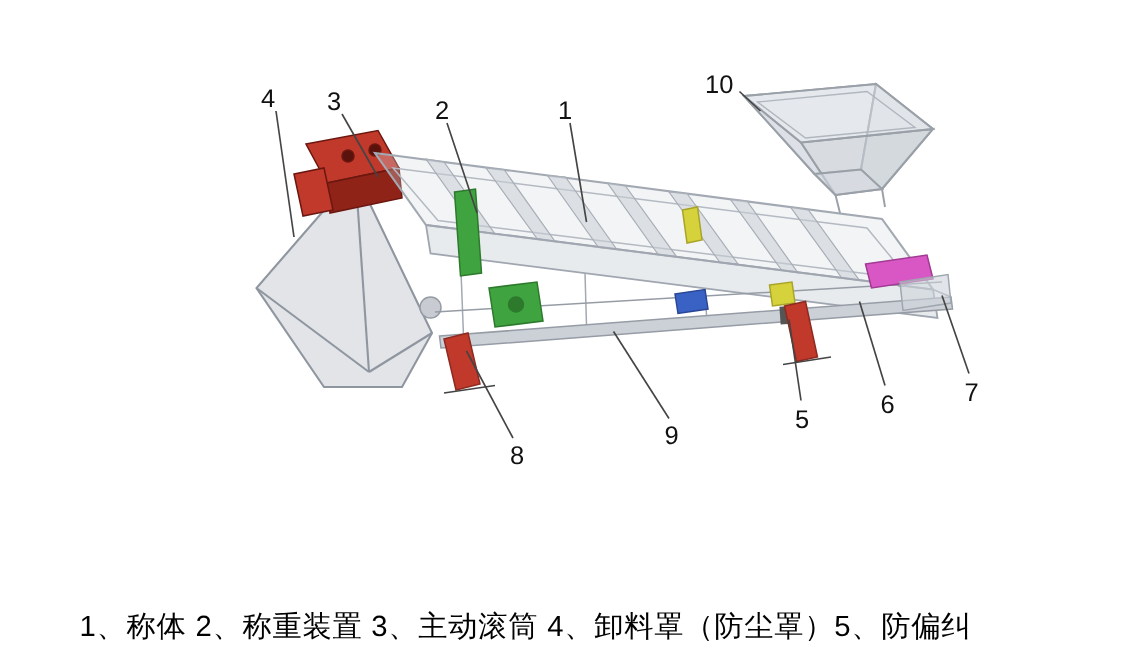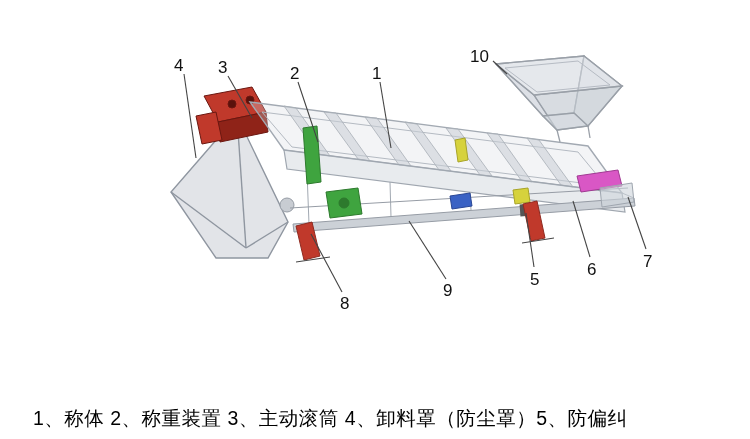--- a/index.html
+++ b/index.html
@@ -10,21 +10,21 @@
   #stage{position:absolute;left:0;top:0;width:750px;height:439px;}
   svg text.part-num{
     font-family:"Liberation Sans","DejaVu Sans",sans-serif;
     font-size:17px;fill:#111111;
   }
   #caption{
     position:absolute;left:33px;top:326px;width:690px;
     font-size:19.5px;line-height:37px;color:#000000;
     letter-spacing:0.5px;white-space:pre-wrap;
   }
-  .cap-line{height:37px;}
+  .cap-line{height:37px;margin-left:20px;}
 </style>
 </head>
 <body>
 
 <div id="stage">
 
   <svg width="750" height="330" viewBox="0 0 750 330">
 
     <g stroke="#8f96a0" stroke-width="1.4" fill="rgba(190,196,204,0.45)">
       <polygon points="237,116 171,192 216,258 268,258 288,222"></polygon>

